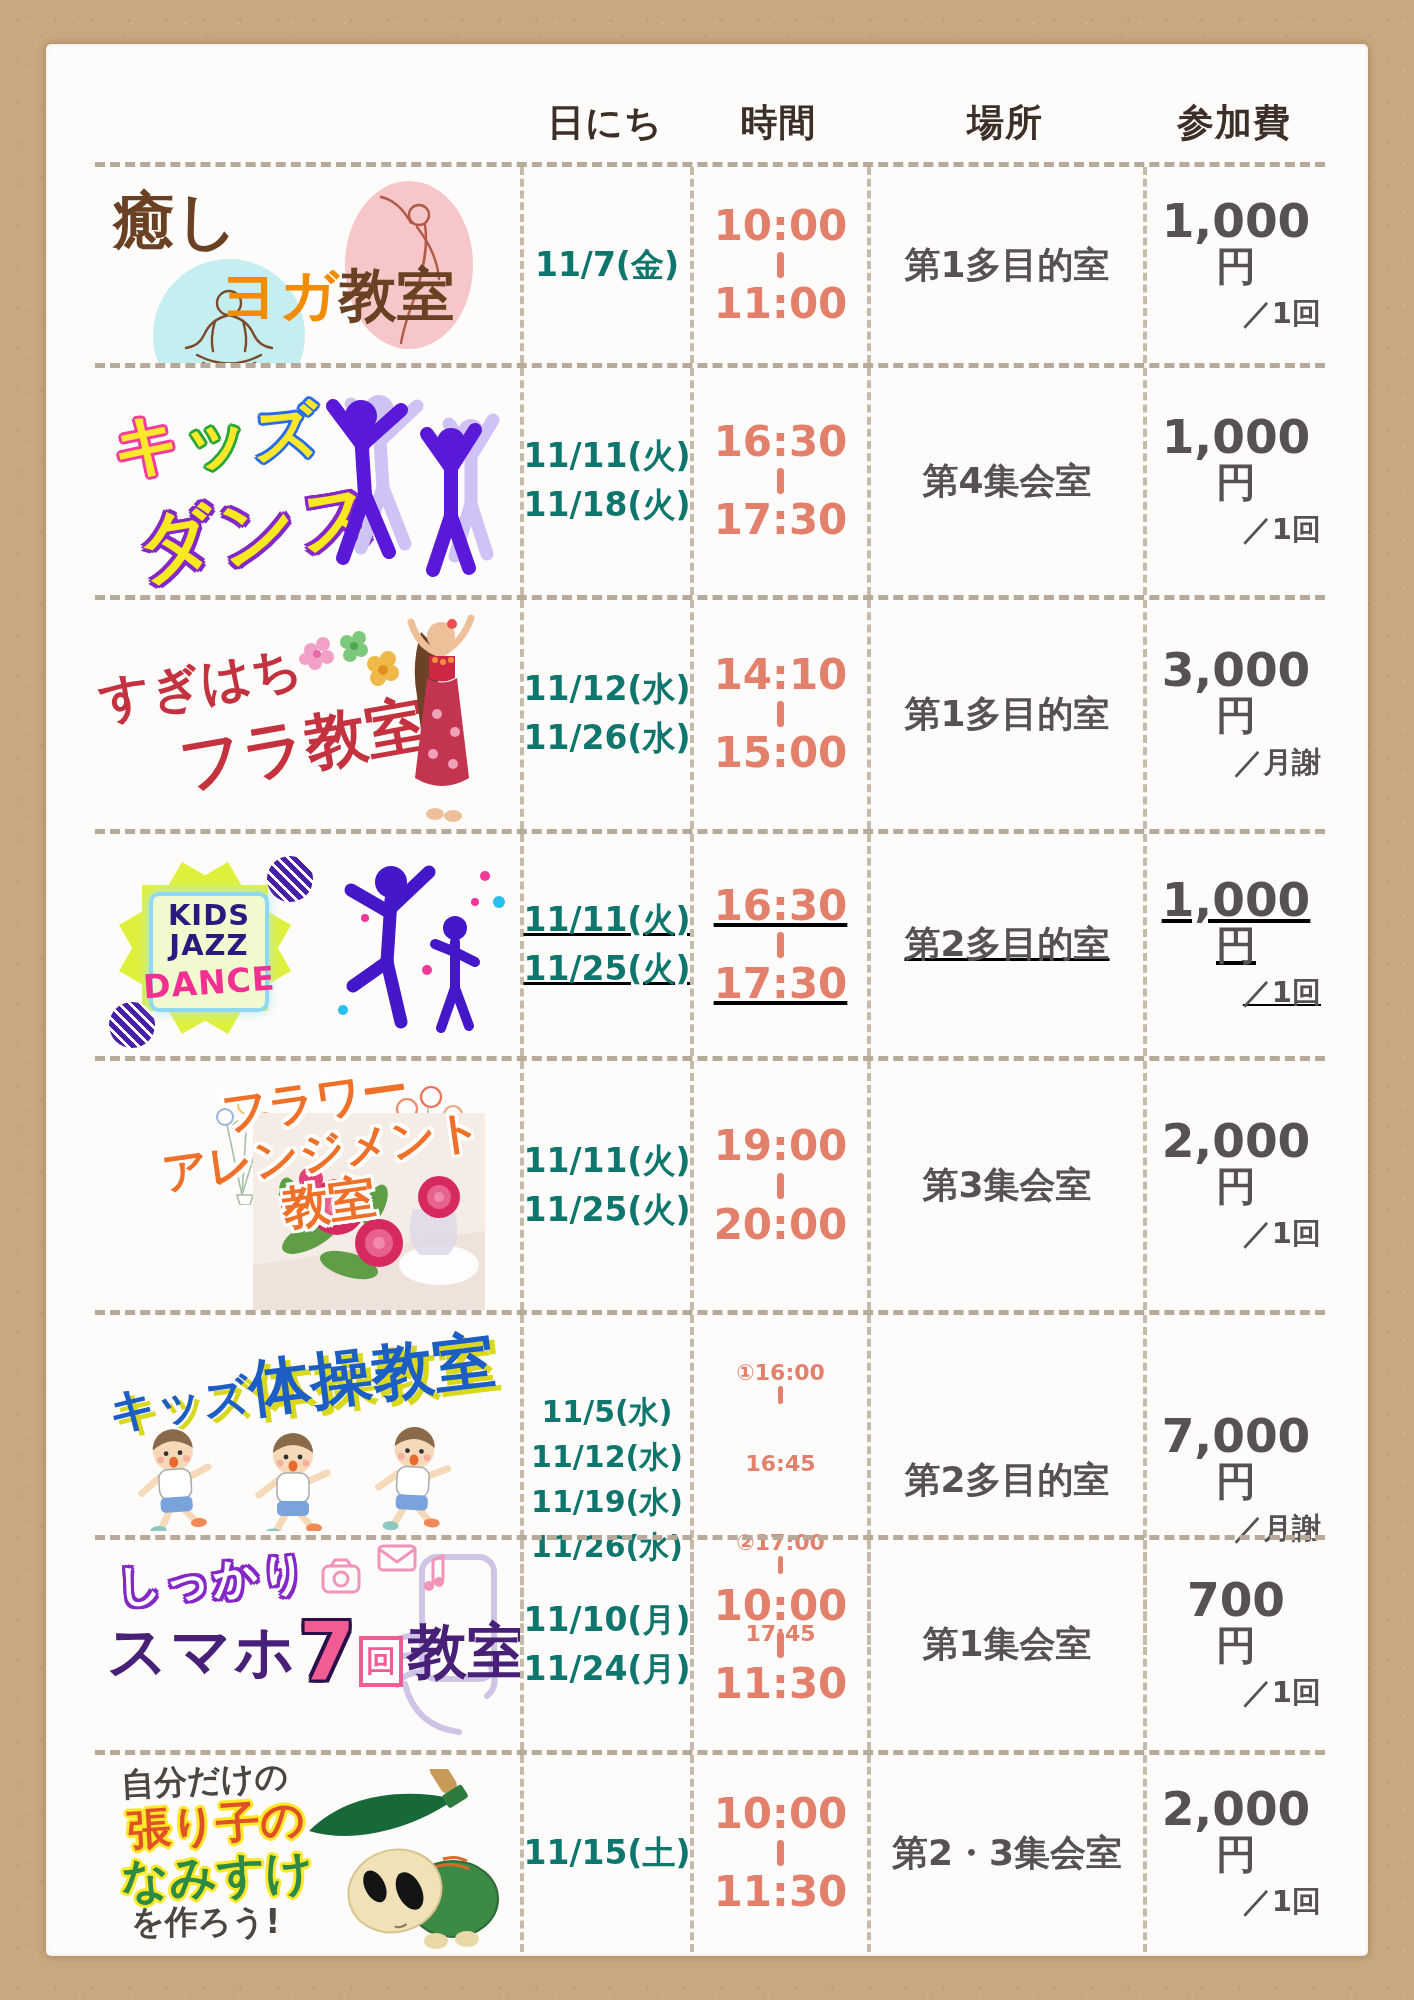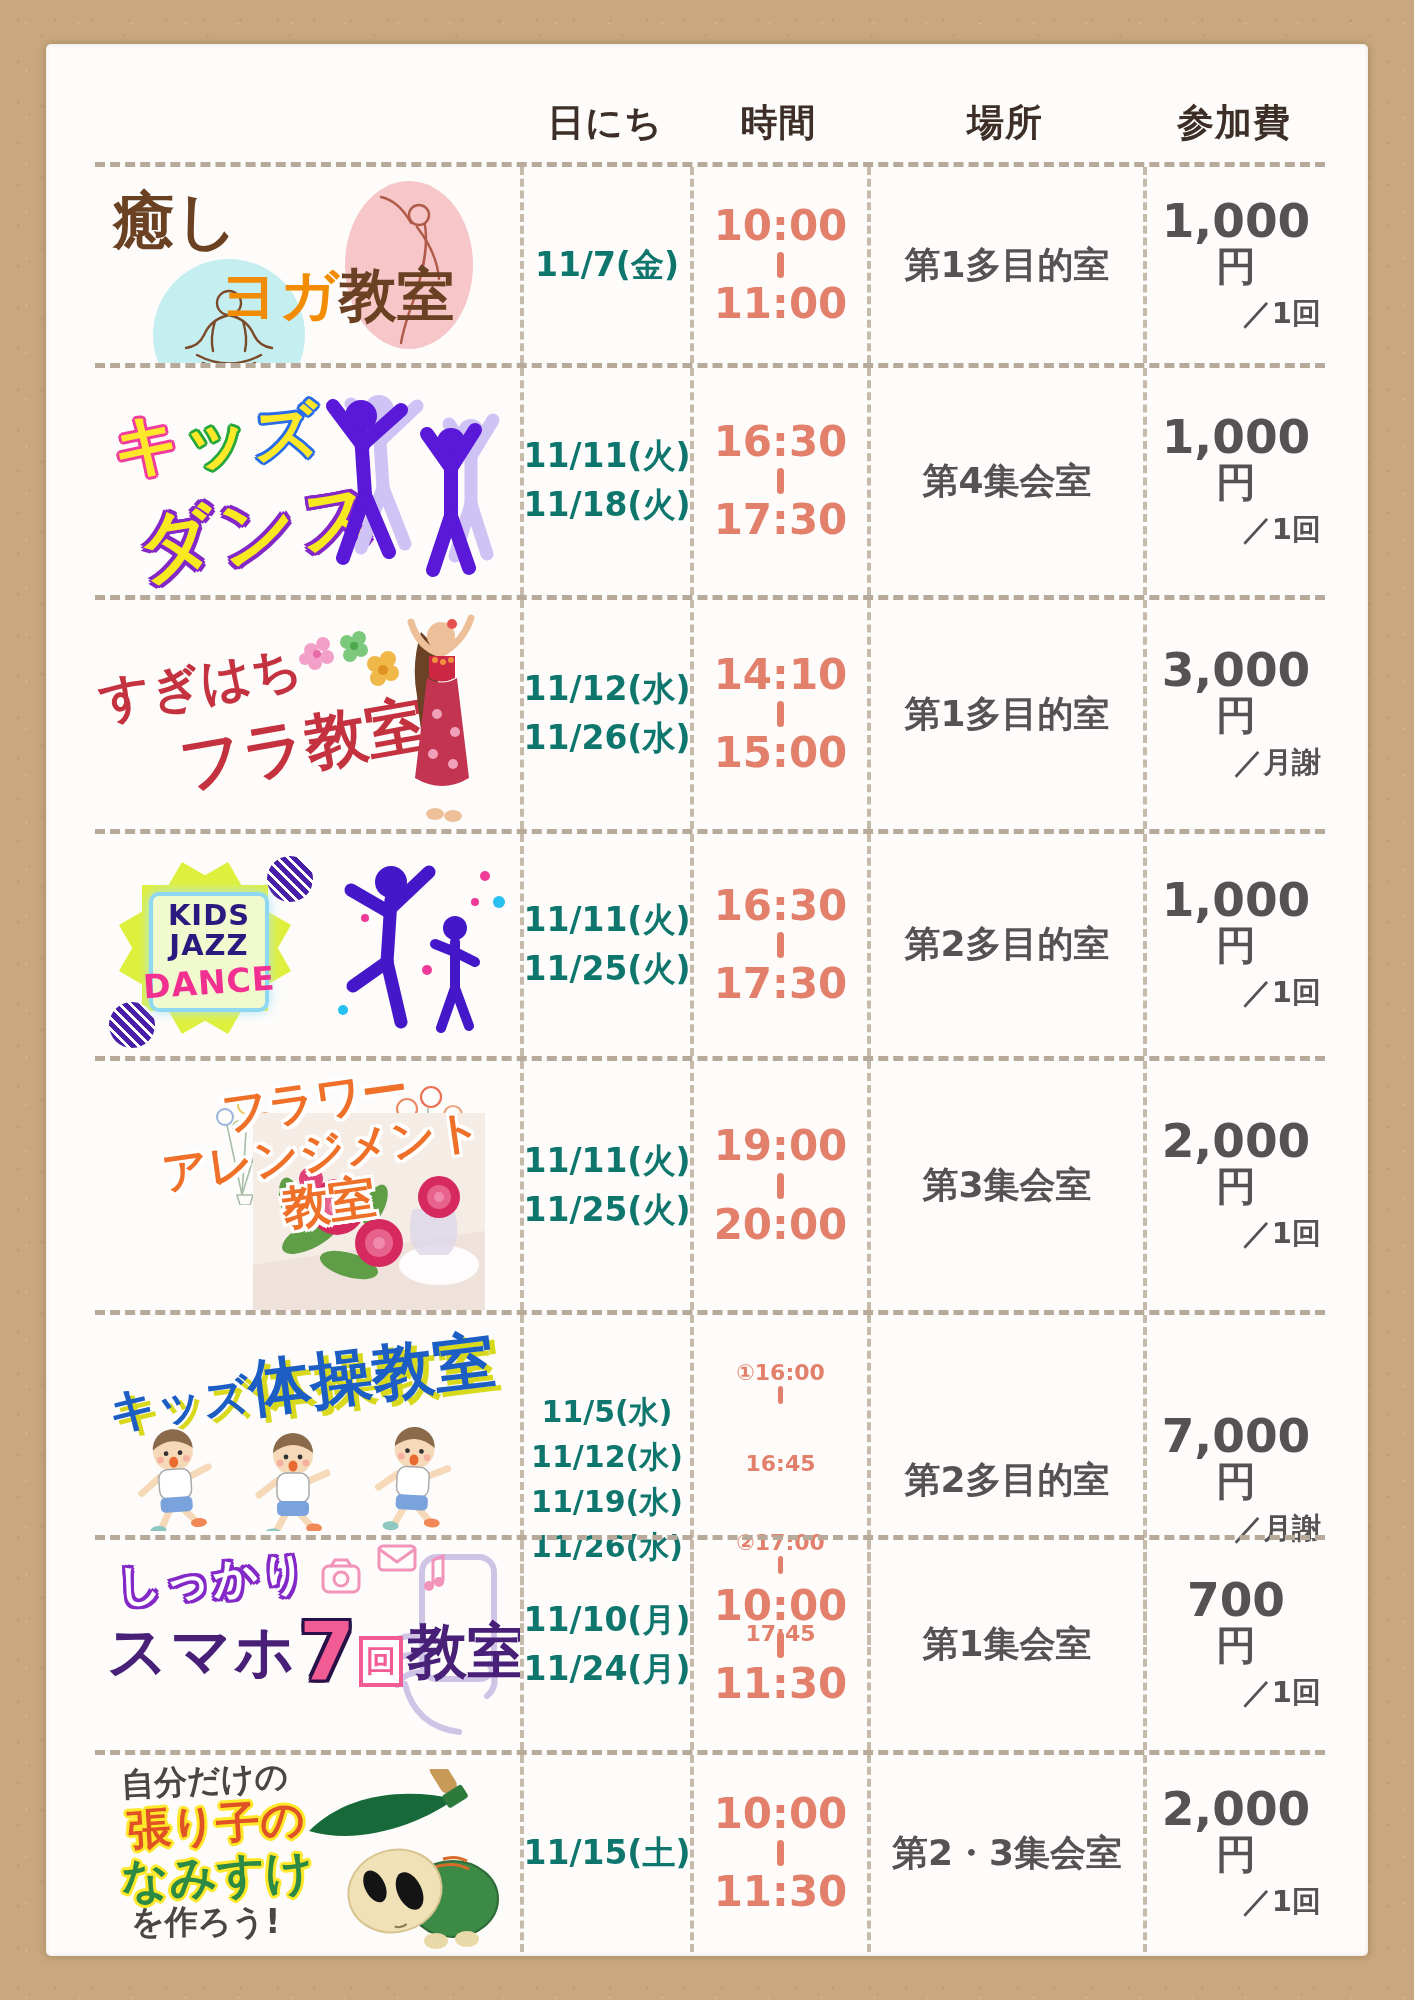--- a/index.html
+++ b/index.html
@@ -15,21 +15,21 @@
     overflow:hidden;
   }
   .paper{
     position:absolute;left:46px;top:44px;width:1322px;height:1912px;
     background:#fdfcfa;border-radius:5px;
     box-shadow:0 0 9px rgba(100,70,40,.38), inset 0 0 4px rgba(150,120,90,.18);
   }
   .table{position:absolute;left:49px;top:0;width:1230px;height:1908px;display:flex;flex-direction:column;}
   .trow{display:grid;grid-template-columns:425px 170px 177px 276px 182px;position:relative;}
   .thead{height:121px;align-items:end;padding-bottom:14px;box-sizing:border-box;}
-  .r1{height:200px;} .r2{height:233px;} .r3{height:234px;} .r4{height:228px;}
+  .r1{height:200px;} .r2{height:233px;} .r3{height:234px;} .r4{height:228px;text-decoration:underline;}
   .r5{height:255px;} .r6{height:220px;} .r7{height:215px;} .r8{height:202px;}
   .data-row{border-top:5px dashed #b7aa9a;}
   .cell{position:relative;display:flex;align-items:center;justify-content:center;box-sizing:border-box;}
   .data-row .cell + .cell{border-left:4px dashed #c6baab;}
   .hlabel{font-size:37px;font-weight:bold;color:#3d2f28;text-align:center;letter-spacing:1px;}
   
   .dates{display:flex;flex-direction:column;gap:4px;align-items:center;}
   .date{color:#0f766e;font-weight:bold;font-size:33px;white-space:nowrap;}
   .dates-sm .date{font-size:30px;}
   .timecell{flex-direction:column;}

